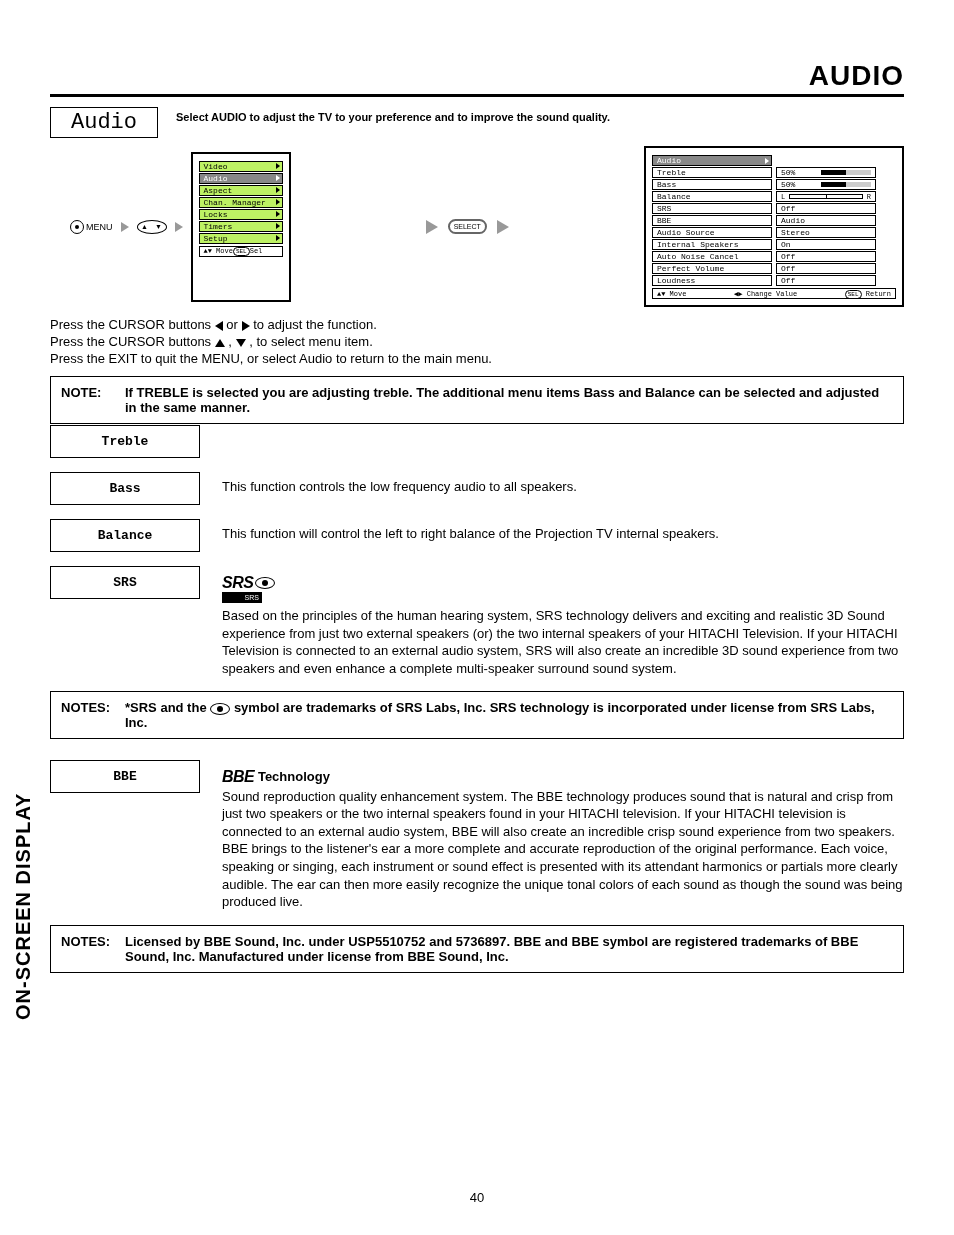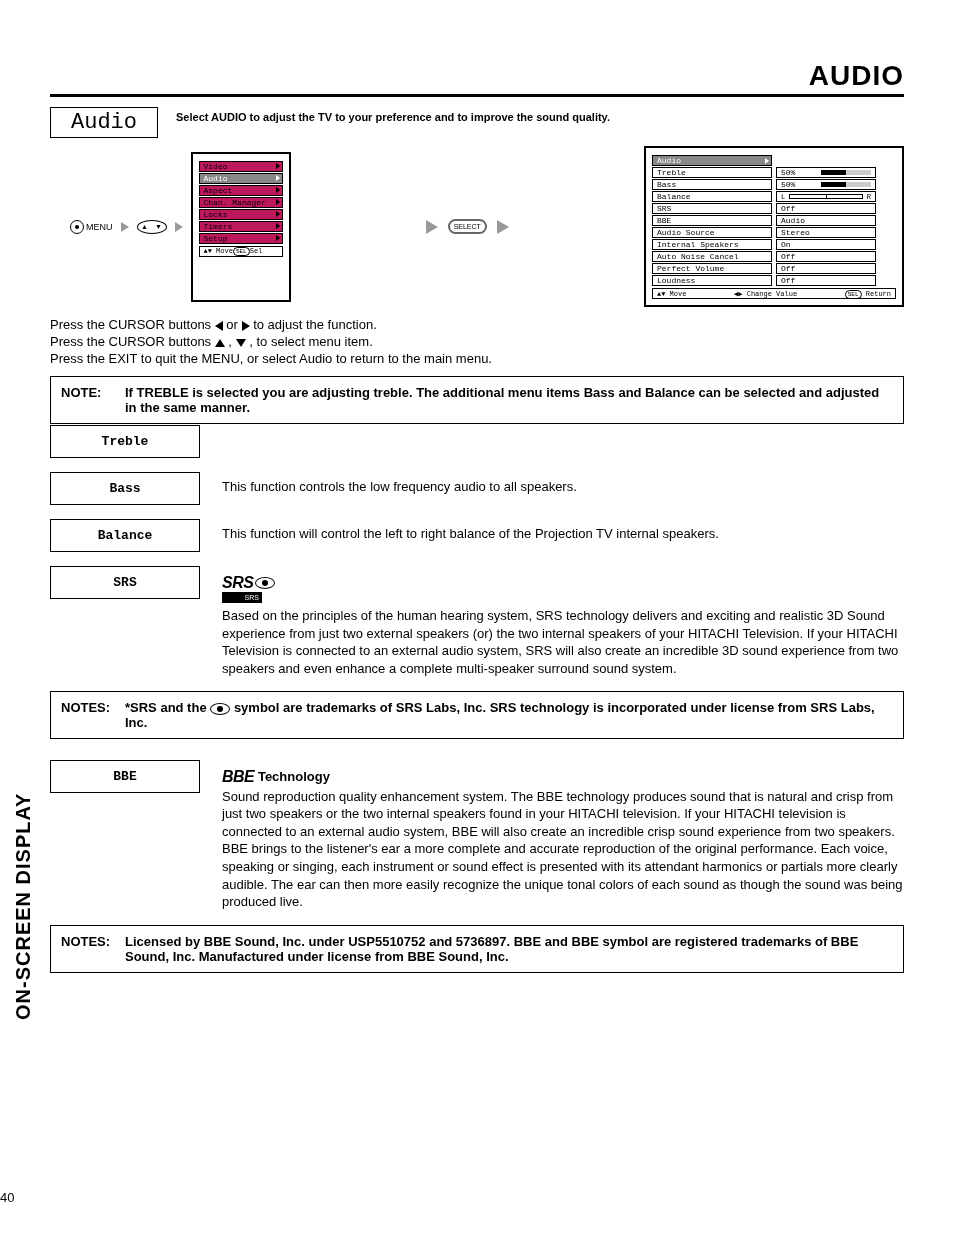--- a/index.html
+++ b/index.html
@@ -87,21 +87,21 @@
   .select-btn {
     border: 2px solid #666; border-radius: 10px;
     font-size: 7px; padding: 2px 4px; font-family: Arial;
   }
   .osd-item {
     border: 1px solid #000;
     padding: 0 4px;
     margin: 1px 0;
     height: 11px;
     display: flex; align-items:center;
-    background:#be185d;
+    background:#bef264;
     position: relative;
   }
   .osd-item.sel { background:#888; color:#fff; }
   .osd-item .tri {
     position:absolute; right:2px;
     width:0;height:0;border-top:3px solid transparent;
     border-bottom:3px solid transparent;border-left:4px solid #000;
   }
   .osd-item.sel .tri { border-left-color:#fff; }
   .osd-footer {
@@ -171,21 +171,21 @@
   .side-tab {
     position:absolute;
     left:12px; top:780px;
     transform: rotate(-90deg);
     transform-origin: left top;
     font-size:20px; font-weight:bold; letter-spacing:1px;
     white-space:nowrap;
   }
   .page-num {
     position:absolute; bottom:30px; left:0; right:0;
-    text-align:left; font-size:13px;
+    text-align:center; font-size:13px;
   }
 </style>
 </head>
 <body>
 
 <div class="page-title">AUDIO</div>
 
 <div class="top-row">
   <div class="audio-title-box">Audio</div>
   <div class="intro-text">Select AUDIO to adjust the TV to your preference and to improve the sound quality.</div>

